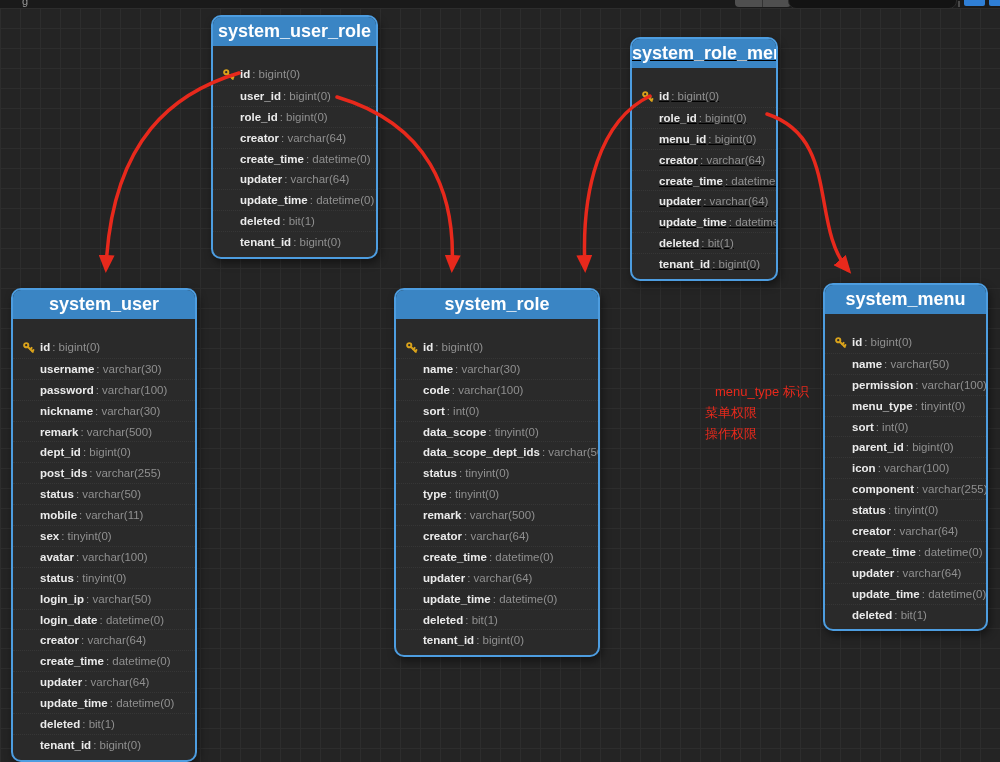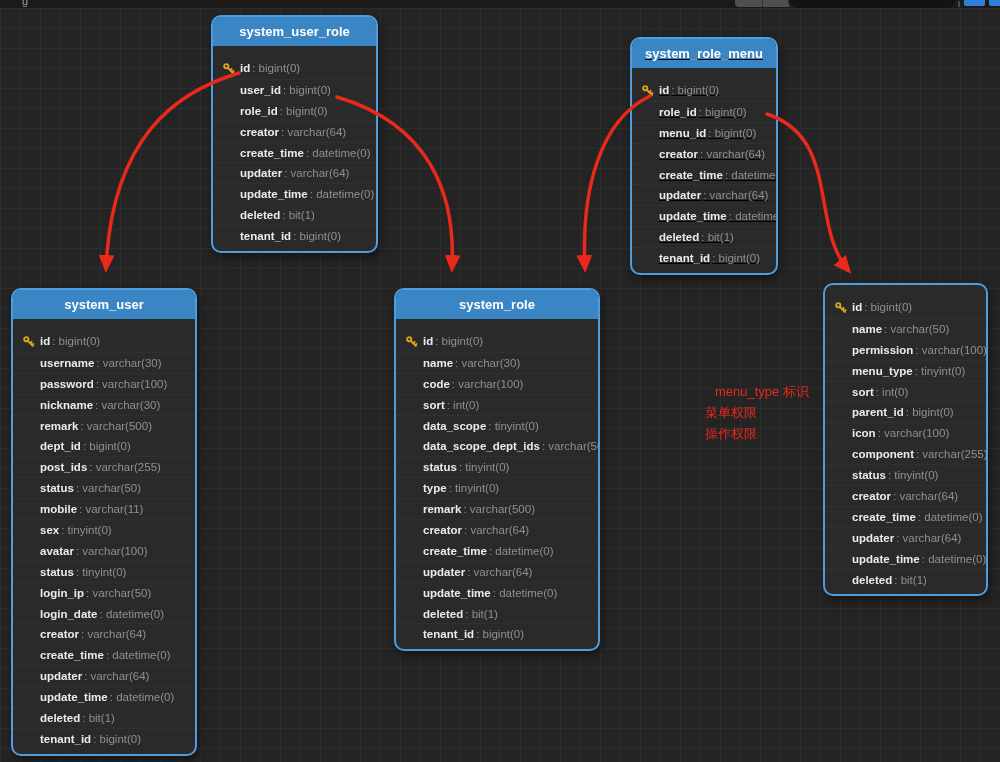--- a/index.html
+++ b/index.html
@@ -52,24 +52,24 @@
     position:absolute;z-index:2;
     background:var(--table-body,#2a2a2a);
     border:2px solid var(--table-border,#4d9de0);
     border-radius:10px;overflow:hidden;
     box-shadow:2px 4px 8px rgba(0,0,0,.45);
     box-sizing:border-box;
   }
   .entity-header{
     height:29px;line-height:29px;text-align:center;
     background:var(--table-header,#3a85c4);
-    color:#fff;font-size:13px;font-weight:bold;
+    color:#fff;font-size:18px;font-weight:bold;
     white-space:nowrap;overflow:hidden;
   }
-  .entity-body{padding:12px 0 5px 0;}
+  .entity-body{padding:18px 0 5px 0;}
   .field-row{
     display:flex;align-items:center;height:20.9px;box-sizing:border-box;
     padding:0 6px 0 9px;font-size:11.5px;white-space:nowrap;
   }
   .field-row + .field-row{border-top:1px dotted rgba(255,255,255,.06);}
   .field-icon{
     width:18px;flex:0 0 18px;height:13px;color:var(--key-icon,#d9a21b);
     display:flex;align-items:center;
   }
   .field-name{color:var(--field-name,#ebebeb);font-weight:bold;}
@@ -419,20 +419,21 @@
             <span class="field-type">: bit(1)</span>
           </div>
           <div class="field-row">
             <span class="field-icon"></span>
             <span class="field-name">tenant_id</span>
             <span class="field-type">: bigint(0)</span>
           </div>
         </div>
       </div>
       <div class="entity" style="left: 823px; top: 275px; width: 165px;">
+        <div class="entity-header">system_menu</div>
         <div class="entity-body">
           <div class="field-row">
             <span class="field-icon">
               <svg viewBox="0 0 16 16" width="13" height="13">
                 <g fill="none" stroke="currentColor" stroke-width="2.4" stroke-linecap="round">
                   <circle cx="5.2" cy="5.2" r="2.6"></circle>
                   <path d="M7.4 7.4 L13.4 13.4"></path>
                   <path d="M10.2 10.2 L11.9 8.5"></path>
                   <path d="M12.6 12.6 L14.1 11.1"></path>
                 </g>

